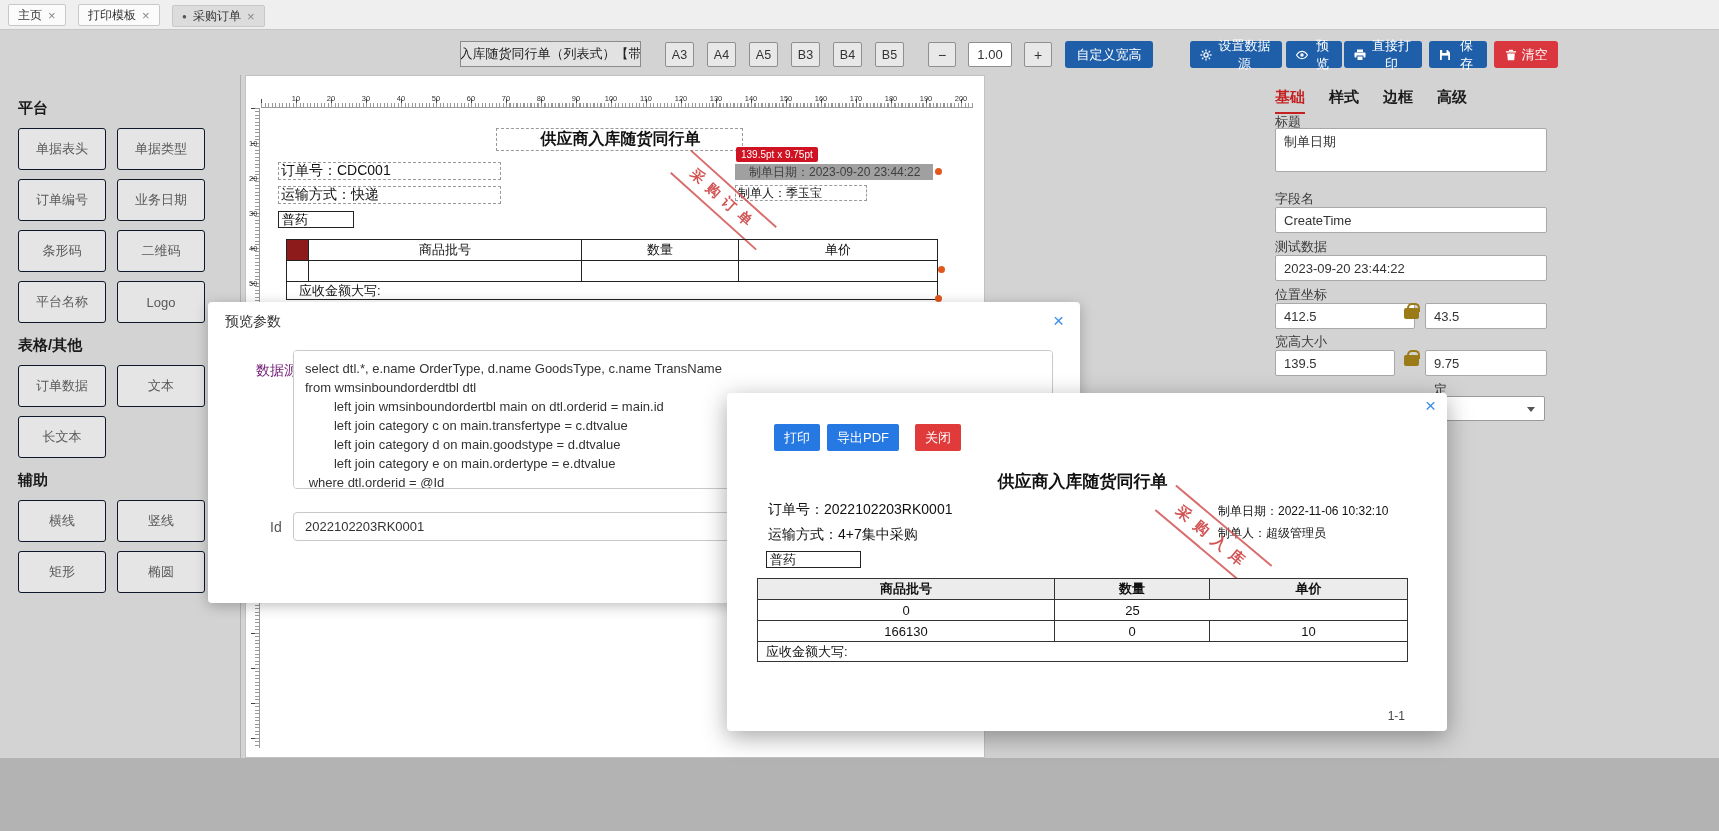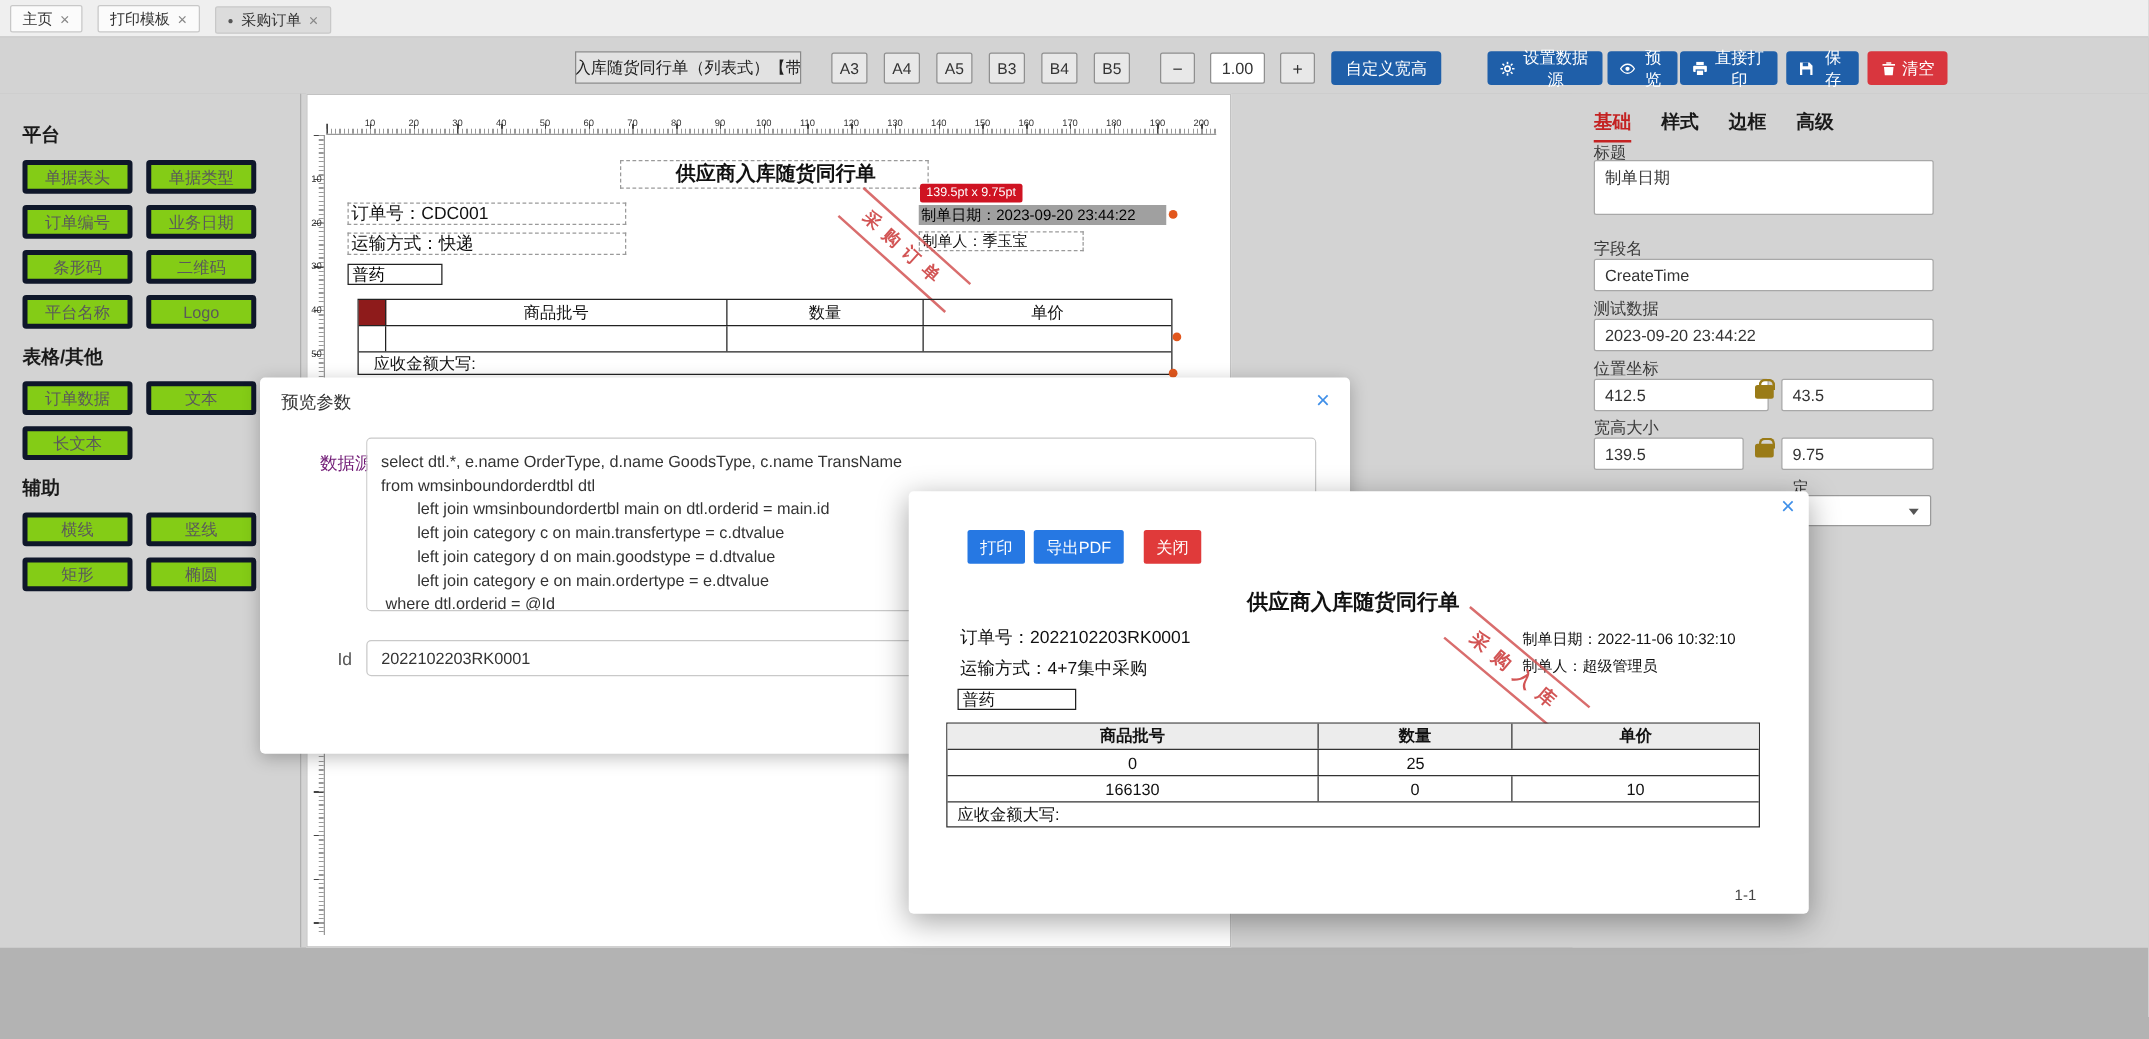--- a/index.html
+++ b/index.html
@@ -33,41 +33,41 @@
   .b-clear  { left:1494px; width:64px; }
   .tbtn svg { display:block; }
 
   
   .workspace { position:absolute; left:0; top:75px; right:0; height:683px; background:#d3d3d3; }
 
   
   .left-panel { position:absolute; left:0; top:0; width:241px; height:683px; border-right:1px solid #b0b0b0; padding:18px 0 0 18px; background:#d3d3d3; }
   .section-title { font-size:15px; font-weight:bold; color:#1a1a1a; margin:6px 0 10px; }
   .palette-grid { display:grid; grid-template-columns:88px 88px; gap:9px 11px; margin-bottom:13px; }
-  .palette-btn { height:27px; background:#84cc16; border:4px solid #0f172a; border-radius:3px; color:#5a5a5a; font-size:13px; display:flex; align-items:center; justify-content:center; cursor:pointer; }
+  .palette-btn { height:42px; background:#e5e5e5; border:1px solid #0f172a; border-radius:3px; color:#5a5a5a; font-size:13px; display:flex; align-items:center; justify-content:center; cursor:pointer; }
 
   
   .canvas-wrap { position:absolute; left:245px; top:0; width:740px; height:683px; background:#fff; border:1px solid #c2c2c2; }
   .h-ruler { position:absolute; left:15px; top:20px; width:712px; height:12px; border-bottom:1px solid #999;
     background-image:repeating-linear-gradient(to right,#999 0 1px,transparent 1px 3.5px),repeating-linear-gradient(to right,#444 0 1px,transparent 1px 35px);
     background-size:100% 4px,100% 8px; background-position:left bottom,left bottom; background-repeat:no-repeat,no-repeat; }
   .v-ruler { position:absolute; left:2px; top:32px; width:12px; height:640px; border-right:1px solid #999;
     background-image:repeating-linear-gradient(to bottom,#999 0 1px,transparent 1px 3.5px),repeating-linear-gradient(to bottom,#444 0 1px,transparent 1px 35px);
     background-size:4px 100%,8px 100%; background-position:right top,right top; background-repeat:no-repeat,no-repeat; }
   .rnum { position:absolute; font-size:7.5px; color:#333; }
   .h-ruler .rnum { top:-2px; left:calc(var(--i)*35px + 35px); transform:translateX(-50%); }
   .v-ruler .rnum { left:1px; top:calc(var(--i)*35px + 35px); transform:translateY(-50%); }
 
   .doc-el { position:absolute; border:1px dashed #9a9a9a; display:flex; align-items:center; padding-left:2px; color:#111; font-size:14px; cursor:move; }
   .title-box { left:250px; top:52px; width:247px; height:23px; font-size:16px; font-weight:bold; justify-content:center; }
   .order-box { left:32px; top:86px; width:223px; height:18px; }
   .trans-box { left:32px; top:110px; width:223px; height:18px; }
   .creator-box { left:489px; top:109px; width:132px; height:16px; font-size:12px; }
   .size-tooltip { position:absolute; left:490px; top:71px; background:#cf1322; color:#fff; font-size:10px; padding:2px 5px; border-radius:2px; }
-  .selected-field { position:absolute; left:489px; top:88px; width:198px; height:16px; background:#a0a0a0; color:#000000; font-size:12px; display:flex; align-items:center; padding-left:2px; cursor:move; }
+  .selected-field { position:absolute; left:489px; top:88px; width:198px; height:16px; background:#a0a0a0; color:#404040; font-size:12px; display:flex; align-items:center; padding-left:14px; cursor:move; }
   .drug-box { position:absolute; left:32px; top:135px; width:76px; height:17px; border:1px solid #222; font-size:13px; display:flex; align-items:center; padding-left:3px; cursor:move; }
   .handle { position:absolute; width:7px; height:7px; border-radius:50%; background:#e2571d; cursor:pointer; }
   .h1 { left:689px; top:92px; } .h2 { left:692px; top:190px; } .h3 { left:689px; top:219px; }
 
   .stamp { position:absolute; display:flex; align-items:center; justify-content:center; color:#d25454; font-weight:bold;
            border-top:2px solid rgba(210,84,84,.85); border-bottom:2px solid rgba(210,84,84,.85); }
   .stamp-canvas { left:420px; top:108px; width:115px; height:32px; font-size:14px; letter-spacing:7px; transform:rotate(42deg); }
   .stamp-preview { left:424px; top:128px; width:125px; height:34px; font-size:15px; letter-spacing:8px; transform:rotate(40deg); }
 
   .ctable { position:absolute; left:40px; top:163px; width:652px; border:1px solid #222; cursor:move; }

